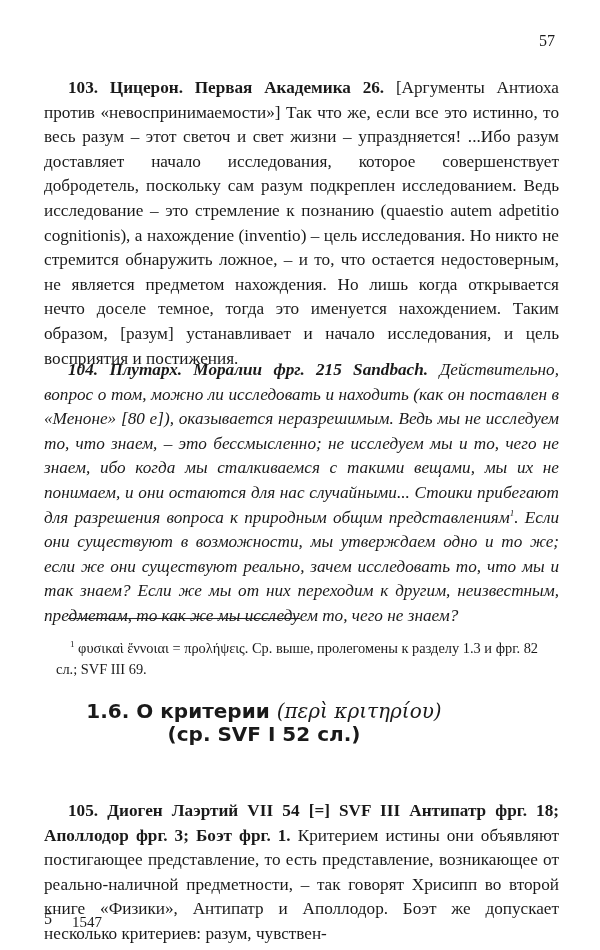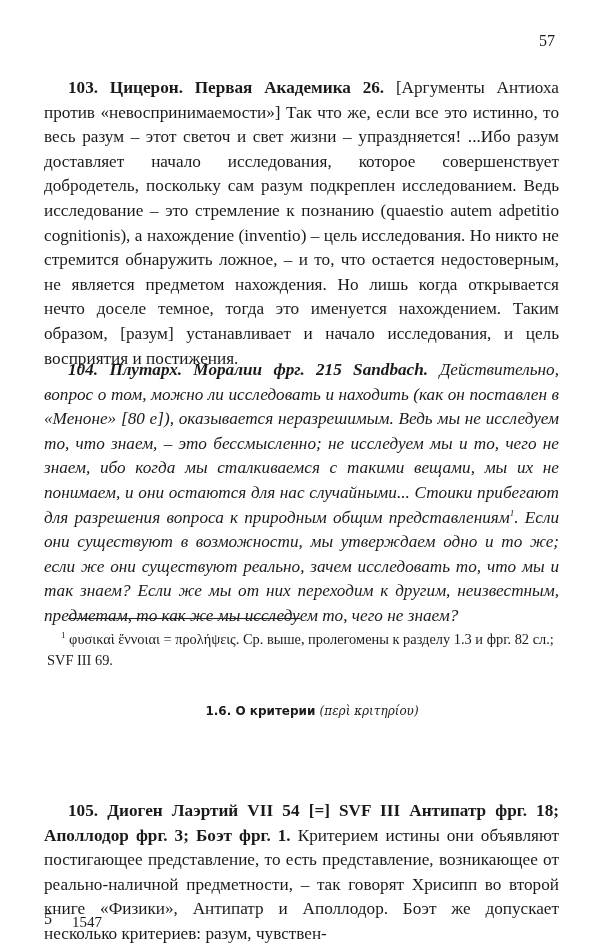--- a/index.html
+++ b/index.html
@@ -22,27 +22,27 @@
   #entry-103 { top: 76px; }
   #entry-104 { top: 358px; font-style: italic; }
   .footnote-rule {
     position: absolute; left: 68px; top: 618px; width: 232px;
     border-top: 1px solid #222;
   }
   .footnote {
     position: absolute; left: 44px; top: 626px; width: 515px;
     font-size: 14.4px; line-height: 21px;
   }
-  .footnote p { margin: 3px; text-indent: 14px; }
+  .footnote p { margin: 12px; text-indent: 14px; }
   sup { font-size: 9px; vertical-align: super; line-height: 0; }
   .section-heading {
     position: absolute; left: 0; width: 528px; top: 700px;
     text-align: center;
     font-family: "DejaVu Sans", "Liberation Sans", sans-serif;
-    font-weight: bold; font-size: 12px; line-height: 23px; padding-left: 48px;
+    font-weight: bold; font-size: 20px; line-height: 23px;
   }
   .section-heading .greek {
     font-family: "DejaVu Serif", serif; font-weight: normal; font-style: italic;
   }
   #entry-105 { top: 799px; }
   .signature {
     position: absolute; left: 44px; top: 910px;
     font-size: 16px;
   }
   .print-code {
@@ -63,20 +63,21 @@
   <p><b>104. Плутарх. Моралии фрг. 215 Sandbach.</b> <span>Действительно, вопрос о том, можно ли исследовать и находить (как он поставлен в «Меноне» [80 e]), оказывается неразрешимым. Ведь мы не исследуем то, что знаем, – это бессмысленно; не исследуем мы и то, чего не знаем, ибо когда мы сталкиваемся с такими вещами, мы их не понимаем, и они остаются для нас случайными... Стоики прибегают для разрешения вопроса к природным общим представлениям</span><sup>1</sup><span>. Если они существуют в возможности, мы утверждаем одно и то же; если же они существуют реально, зачем исследовать то, что мы и так знаем? Если же мы от них переходим к другим, неизвестным, предметам, то как же мы исследуем то, чего не знаем?</span></p>
 </div>
 
 <div class="footnote-rule"></div>
 <div class="footnote">
   <p><sup>1</sup> <span>φυσικαὶ ἔννοιαι = προλήψεις. Ср. выше, пролегомены к разделу 1.3 и фрг. 82 сл.; SVF III 69.</span></p>
 </div>
 
 <div class="section-heading">
   <div><span>1.6. О критерии</span> <span class="greek">(περὶ κριτηρίου)</span></div>
+  <div>(ср. SVF I 52 сл.)</div>
 </div>
 
 <div class="text-block" id="entry-105">
   <p><b>105. Диоген Лаэртий VII 54 [=] SVF III Антипатр фрг. 18; Аполлодор фрг. 3; Боэт фрг. 1.</b> <span>Критерием истины они объявляют постигающее представление, то есть представление, возникающее от реально-наличной предметности, – так говорят Хрисипп во второй книге «Физики», Антипатр и Аполлодор. Боэт же допускает несколько критериев: разум, чувствен-</span></p>
 </div>
 
 <div class="signature">5</div>
 <div class="print-code">1547</div>
 
 </body></html>

